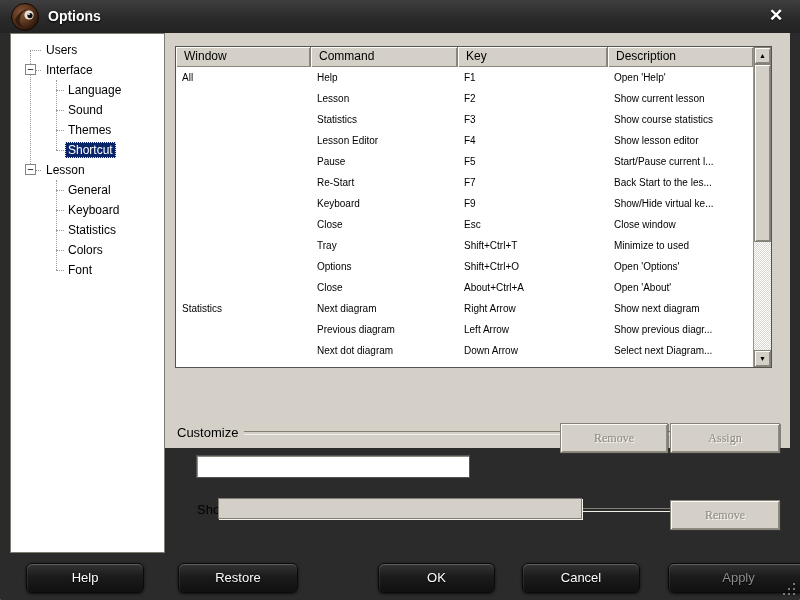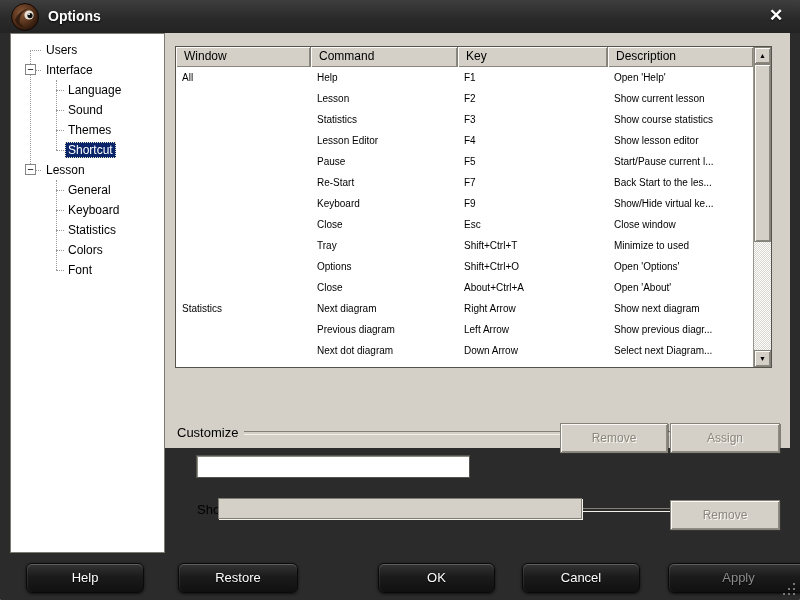--- a/index.html
+++ b/index.html
@@ -51,21 +51,21 @@
   .group-head{position:absolute;display:flex;align-items:center;font-size:13px;color:#000;}
   #customize-head{left:12px;top:392px;width:598px;}
   #usedby-head{left:32px;top:469px;width:578px;}
   .group-line{flex:1;height:2px;margin-left:6px;border-top:1px solid #827f75;border-bottom:1px solid #f2f0ea;}
 
   
   #shortcut-input{position:absolute;left:31px;top:422px;width:274px;height:23px;box-sizing:border-box;background:#fff;border:1px solid #55534d;box-shadow:inset 1px 1px 0 #8d8a81;font-size:12px;padding:2px 4px;outline:none;}
   #usedby-input{position:absolute;left:53px;top:465px;width:364px;height:21px;box-sizing:border-box;background:#d4d0c8;border:1px solid #807d74;box-shadow:1px 1px 0 #f5f3ed;font-size:12px;padding:2px 4px;}
 
   
-  .gray-btn{position:absolute;height:30px;background:#d4d0c8;border:1px solid #858279;box-sizing:border-box;box-shadow:inset 1px 1px 0 #fbfaf6,inset -1px -1px 0 #8e8b83,1px 1px 0 rgba(62,60,54,.55);font-size:12px;text-align:center;line-height:28px;color:#8b877d;text-shadow:1px 1px 0 #fbfaf6;}
+  .gray-btn{position:absolute;height:30px;background:#d4d0c8;border:1px solid #858279;box-sizing:border-box;box-shadow:inset 1px 1px 0 #fbfaf6,inset -1px -1px 0 #8e8b83,1px 1px 0 rgba(62,60,54,.55);font-size:12px;text-align:center;line-height:28px;color:#8b877d;text-shadow:1px 1px 0 #fbfaf6;font-family:Liberation Serif, serif;}
   #remove1-btn{left:395px;top:390px;width:108px;}
   #assign-btn{left:505px;top:390px;width:110px;}
   #remove2-btn{left:505px;top:467px;width:110px;}
 
   
   .dark-btn{position:absolute;top:563px;height:30px;background:linear-gradient(#343434,#1b1b1b 45%,#101010);border:1px solid #0a0a0a;border-radius:6px;box-sizing:border-box;box-shadow:inset 0 1px 0 rgba(255,255,255,.22),inset 1px 0 0 rgba(255,255,255,.08),0 1px 3px rgba(0,0,0,.7);color:#fff;font-size:13px;text-align:center;line-height:28px;text-shadow:0 1px 1px #000;}
   #help-btn{left:26px;width:118px;}
   #restore-btn{left:178px;width:120px;}
   #ok-btn{left:378px;width:117px;}
   #cancel-btn{left:522px;width:118px;}

